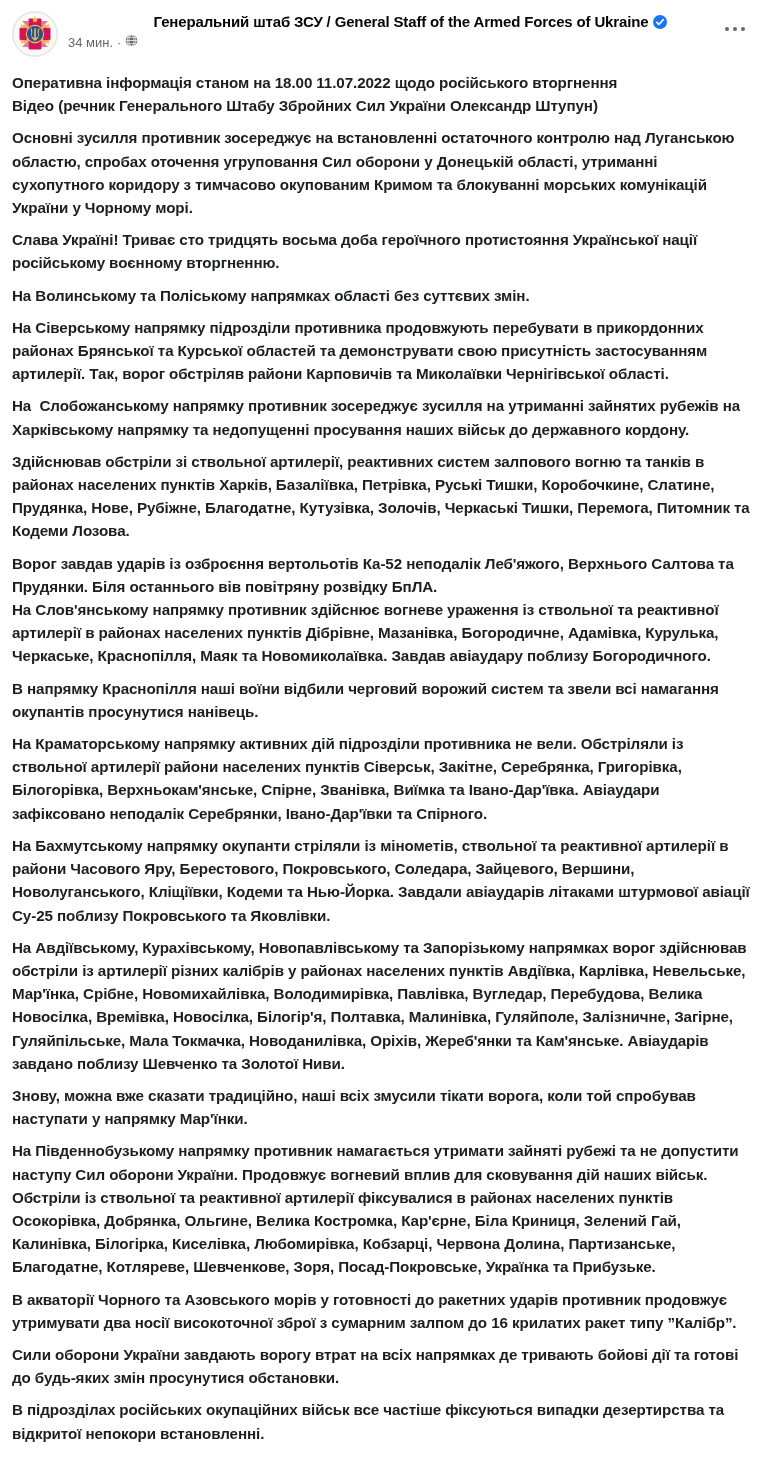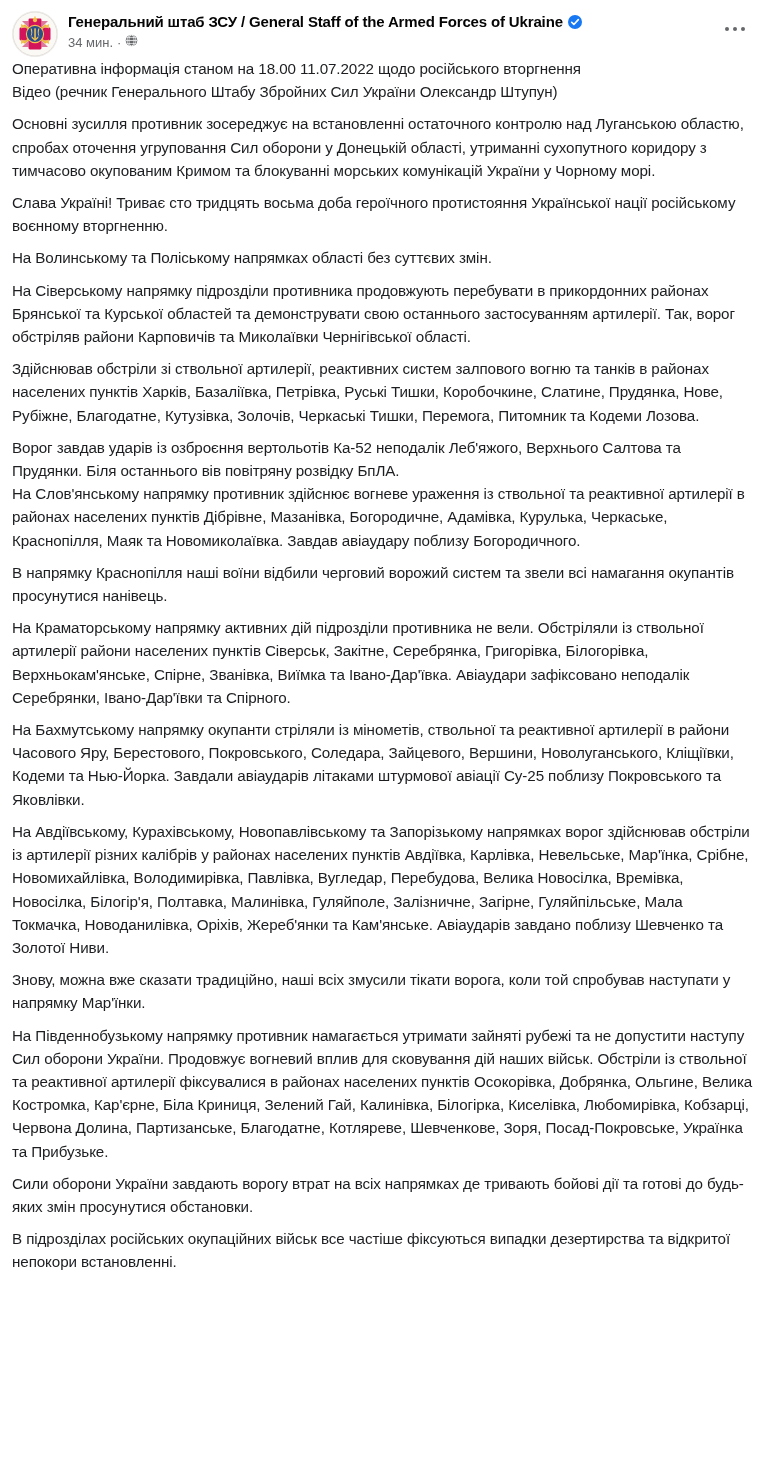--- a/index.html
+++ b/index.html
@@ -47,20 +47,21 @@
     margin-left: 10px;
     padding-top: 1px;
     min-width: 0;
     flex: 1 1 auto;
   }
 
   .name-row {
     display: flex;
     align-items: center;
     white-space: nowrap;
+    justify-content: center;
   }
 
   .page-name {
     font-size: 15px;
     font-weight: bold;
     color: #050505;
     letter-spacing: -0.15px;
     line-height: 19px;
   }
 
@@ -101,21 +102,22 @@
     width: 4px;
     height: 4px;
     border-radius: 50%;
     background: #65676b;
   }
 
   
   .post-body {
     padding: 0 12px;
     box-sizing: border-box;
-    margin-top: 0;
+    margin-top: 14px;
+    font-weight: bold;
   }
 
   .para {
     font-size: 15.2px;
     line-height: 23.2px;
     color: #1c1e21;
     margin: 0 0 9px 0;
     white-space: pre-wrap;
     word-wrap: break-word;
     letter-spacing: -0.1px;
@@ -197,27 +199,29 @@
       <i></i>
     </div>
   </div>
 
   <div class="post-body">
       <p class="para">Оперативна інформація станом на 18.00 11.07.2022 щодо російського вторгнення
 Відео (речник Генерального Штабу Збройних Сил України Олександр Штупун)</p>
       <p class="para">Основні зусилля противник зосереджує на встановленні остаточного контролю над Луганською областю, спробах оточення угруповання Сил оборони у Донецькій області, утриманні сухопутного коридору з тимчасово окупованим Кримом та блокуванні морських комунікацій України у Чорному морі.</p>
       <p class="para">Слава Україні! Триває сто тридцять восьма доба героїчного протистояння Української нації російському воєнному вторгненню.</p>
       <p class="para">На Волинському та Поліському напрямках області без суттєвих змін.</p>
-      <p class="para">На Сіверському напрямку підрозділи противника продовжують перебувати в прикордонних районах Брянської та Курської областей та демонструвати свою останнього застосуванням артилерії. Так, ворог обстріляв райони Карповичів та Миколаївки Чернігівської області.</p>
+      <p class="para">На Сіверському напрямку підрозділи противника продовжують перебувати в прикордонних районах Брянської та Курської областей та демонструвати свою присутність застосуванням артилерії. Так, ворог обстріляв райони Карповичів та Миколаївки Чернігівської області.</p>
+      <p class="para">На  Слобожанському напрямку противник зосереджує зусилля на утриманні зайнятих рубежів на Харківському напрямку та недопущенні просування наших військ до державного кордону.</p>
       <p class="para">Здійснював обстріли зі ствольної артилерії, реактивних систем залпового вогню та танків в районах населених пунктів Харків, Базаліївка, Петрівка, Руські Тишки, Коробочкине, Слатине, Прудянка, Нове, Рубіжне, Благодатне, Кутузівка, Золочів, Черкаські Тишки, Перемога, Питомник та Кодеми Лозова.</p>
       <p class="para">Ворог завдав ударів із озброєння вертольотів Ка-52 неподалік Леб'яжого, Верхнього Салтова та Прудянки. Біля останнього вів повітряну розвідку БпЛА.
 На Слов'янському напрямку противник здійснює вогневе ураження із ствольної та реактивної артилерії в районах населених пунктів Дібрівне, Мазанівка, Богородичне, Адамівка, Курулька, Черкаське, Краснопілля, Маяк та Новомиколаївка. Завдав авіаудару поблизу Богородичного.</p>
       <p class="para">В напрямку Краснопілля наші воїни відбили черговий ворожий систем та звели всі намагання окупантів просунутися нанівець.</p>
       <p class="para">На Краматорському напрямку активних дій підрозділи противника не вели. Обстріляли із ствольної артилерії райони населених пунктів Сіверськ, Закітне, Серебрянка, Григорівка, Білогорівка, Верхньокам'янське, Спірне, Званівка, Виїмка та Івано-Дар'ївка. Авіаудари зафіксовано неподалік Серебрянки, Івано-Дар'ївки та Спірного.</p>
       <p class="para">На Бахмутському напрямку окупанти стріляли із мінометів, ствольної та реактивної артилерії в райони Часового Яру, Берестового, Покровського, Соледара, Зайцевого, Вершини, Новолуганського, Кліщіївки, Кодеми та Нью-Йорка. Завдали авіаударів літаками штурмової авіації Су-25 поблизу Покровського та Яковлівки.</p>
       <p class="para">На Авдіївському, Курахівському, Новопавлівському та Запорізькому напрямках ворог здійснював обстріли із артилерії різних калібрів у районах населених пунктів Авдіївка, Карлівка, Невельське, Мар'їнка, Срібне, Новомихайлівка, Володимирівка, Павлівка, Вугледар, Перебудова, Велика Новосілка, Времівка, Новосілка, Білогір'я, Полтавка, Малинівка, Гуляйполе, Залізничне, Загірне, Гуляйпільське, Мала Токмачка, Новоданилівка, Оріхів, Жереб'янки та Кам'янське. Авіаударів завдано поблизу Шевченко та Золотої Ниви.</p>
       <p class="para">Знову, можна вже сказати традиційно, наші всіх змусили тікати ворога, коли той спробував наступати у напрямку Мар'їнки.</p>
       <p class="para">На Південнобузькому напрямку противник намагається утримати зайняті рубежі та не допустити наступу Сил оборони України. Продовжує вогневий вплив для сковування дій наших військ. Обстріли із ствольної та реактивної артилерії фіксувалися в районах населених пунктів Осокорівка, Добрянка, Ольгине, Велика Костромка, Кар'єрне, Біла Криниця, Зелений Гай, Калинівка, Білогірка, Киселівка, Любомирівка, Кобзарці, Червона Долина, Партизанське, Благодатне, Котляреве, Шевченкове, Зоря, Посад-Покровське, Українка та Прибузьке.</p>
+      <p class="para">В акваторії Чорного та Азовського морів у готовності до ракетних ударів противник продовжує утримувати два носії високоточної зброї з сумарним залпом до 16 крилатих ракет типу ”Калібр”.</p>
       <p class="para">Сили оборони України завдають ворогу втрат на всіх напрямках де тривають бойові дії та готові до будь-яких змін просунутися обстановки.</p>
       <p class="para">В підрозділах російських окупаційних військ все частіше фіксуються випадки дезертирства та відкритої непокори встановленні.</p>
     </div>
 
 </div>
 
 </body></html>

